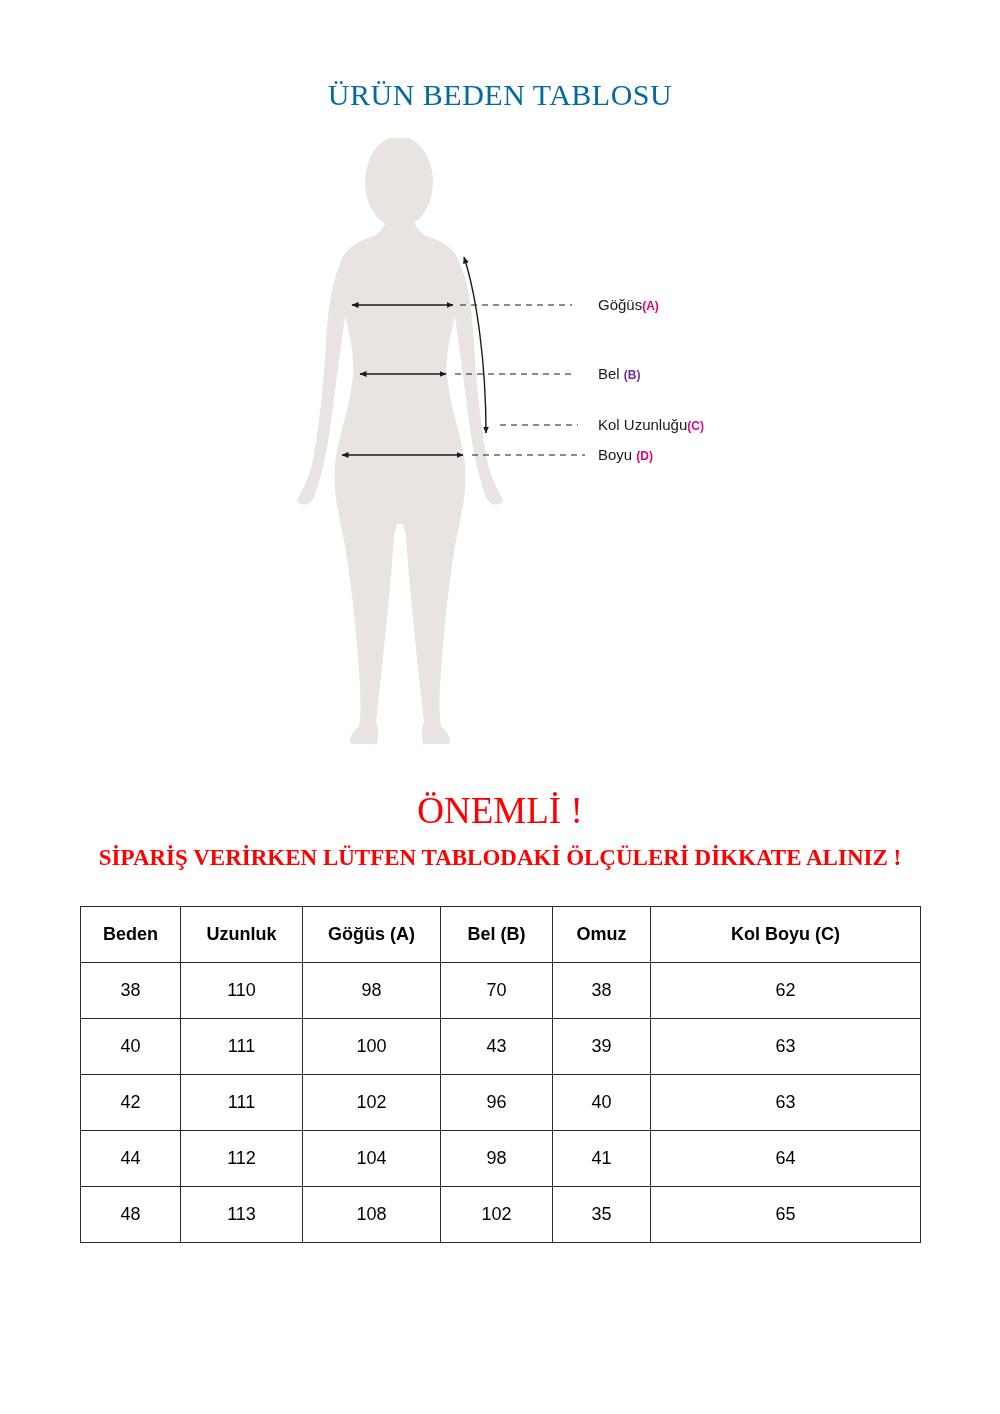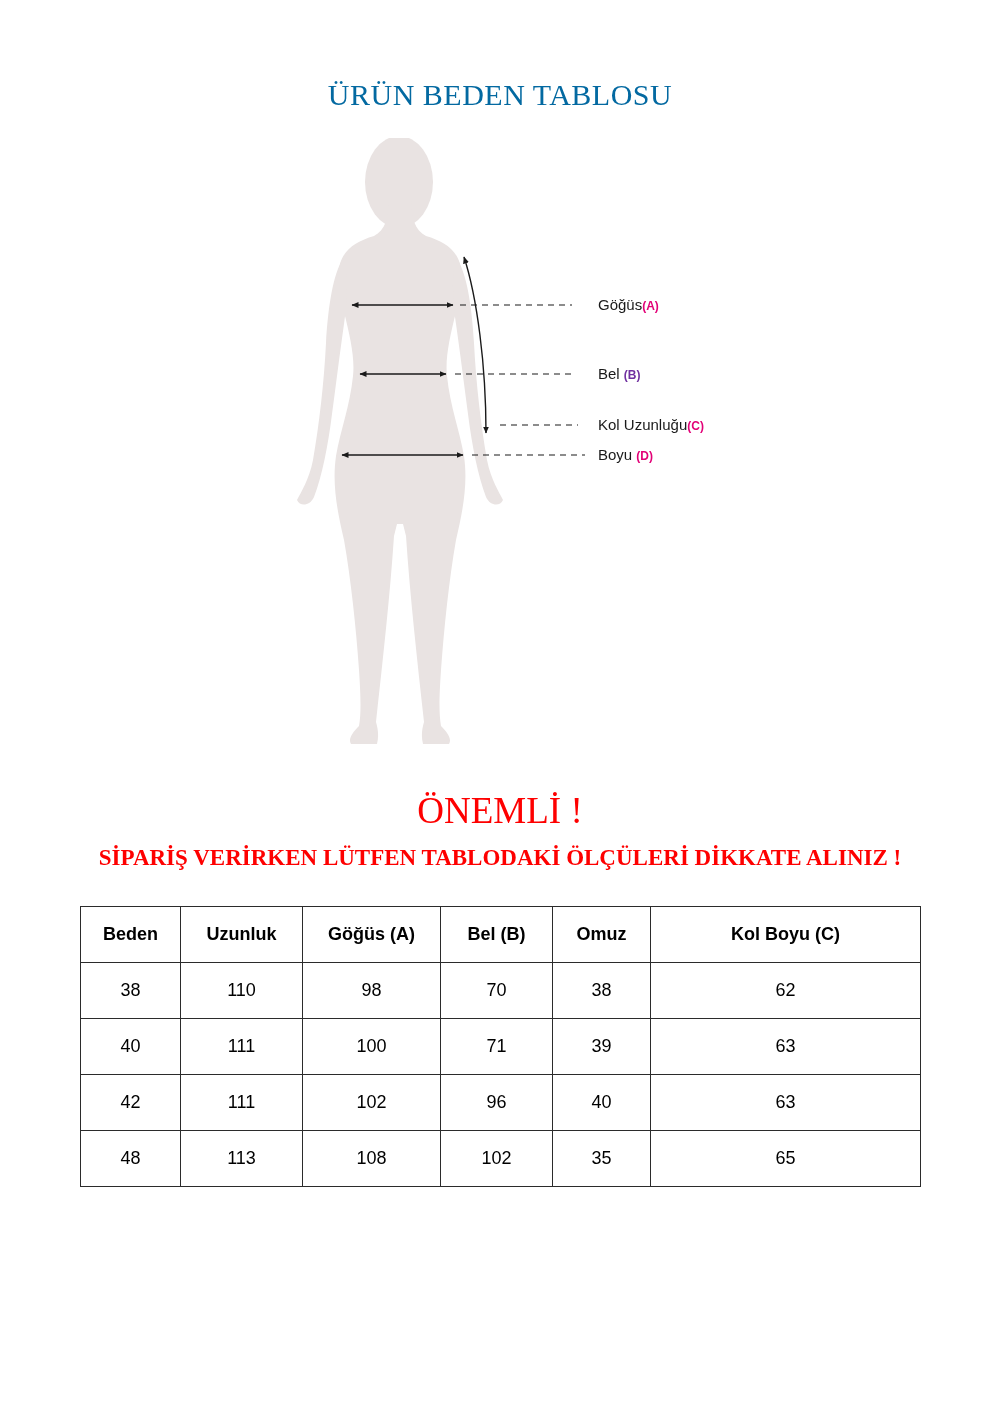--- a/index.html
+++ b/index.html
@@ -169,33 +169,41 @@
           <td>110</td>
           <td>98</td>
           <td>70</td>
           <td>38</td>
           <td>62</td>
         </tr>
         <tr>
           <td>40</td>
           <td>111</td>
           <td>100</td>
-          <td>71</td>
+          <td>43</td>
           <td>39</td>
           <td>63</td>
         </tr>
         <tr>
           <td>42</td>
           <td>111</td>
           <td>102</td>
           <td>96</td>
           <td>40</td>
           <td>63</td>
         </tr>
         <tr>
+          <td>44</td>
+          <td>112</td>
+          <td>104</td>
+          <td>98</td>
+          <td>41</td>
+          <td>64</td>
+        </tr>
+        <tr>
           <td>48</td>
           <td>113</td>
           <td>108</td>
           <td>102</td>
           <td>35</td>
           <td>65</td>
         </tr>
       </tbody>
   </table>
 

